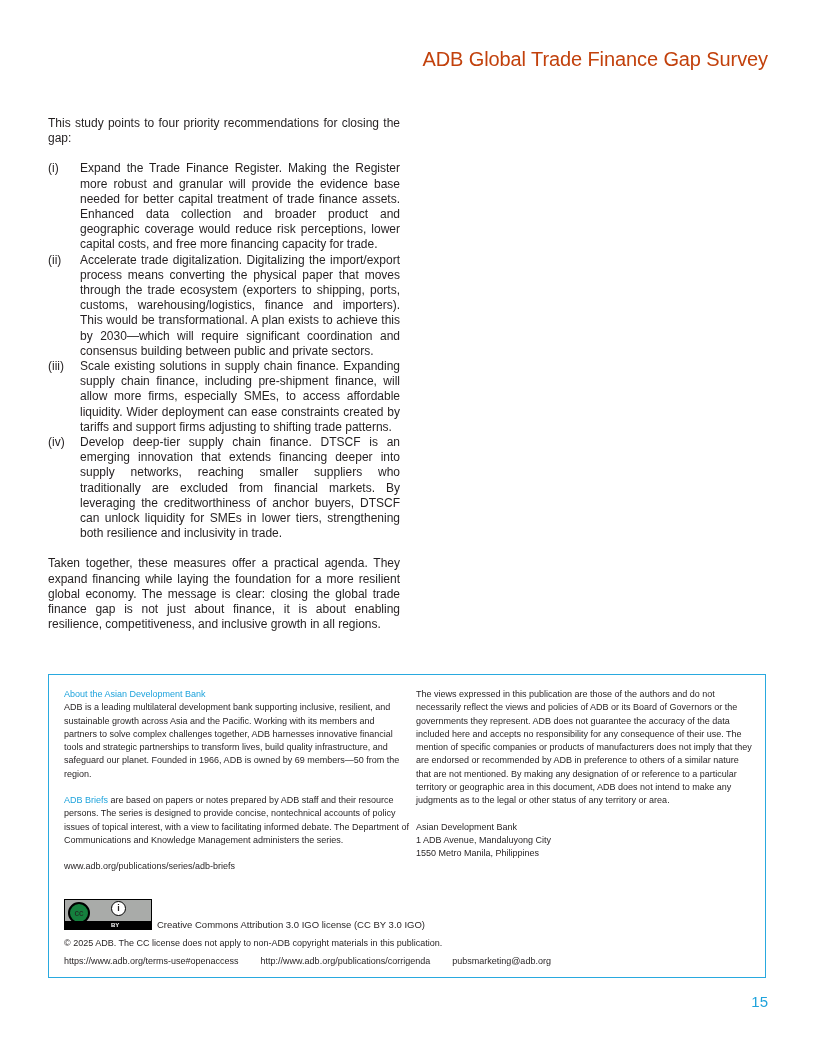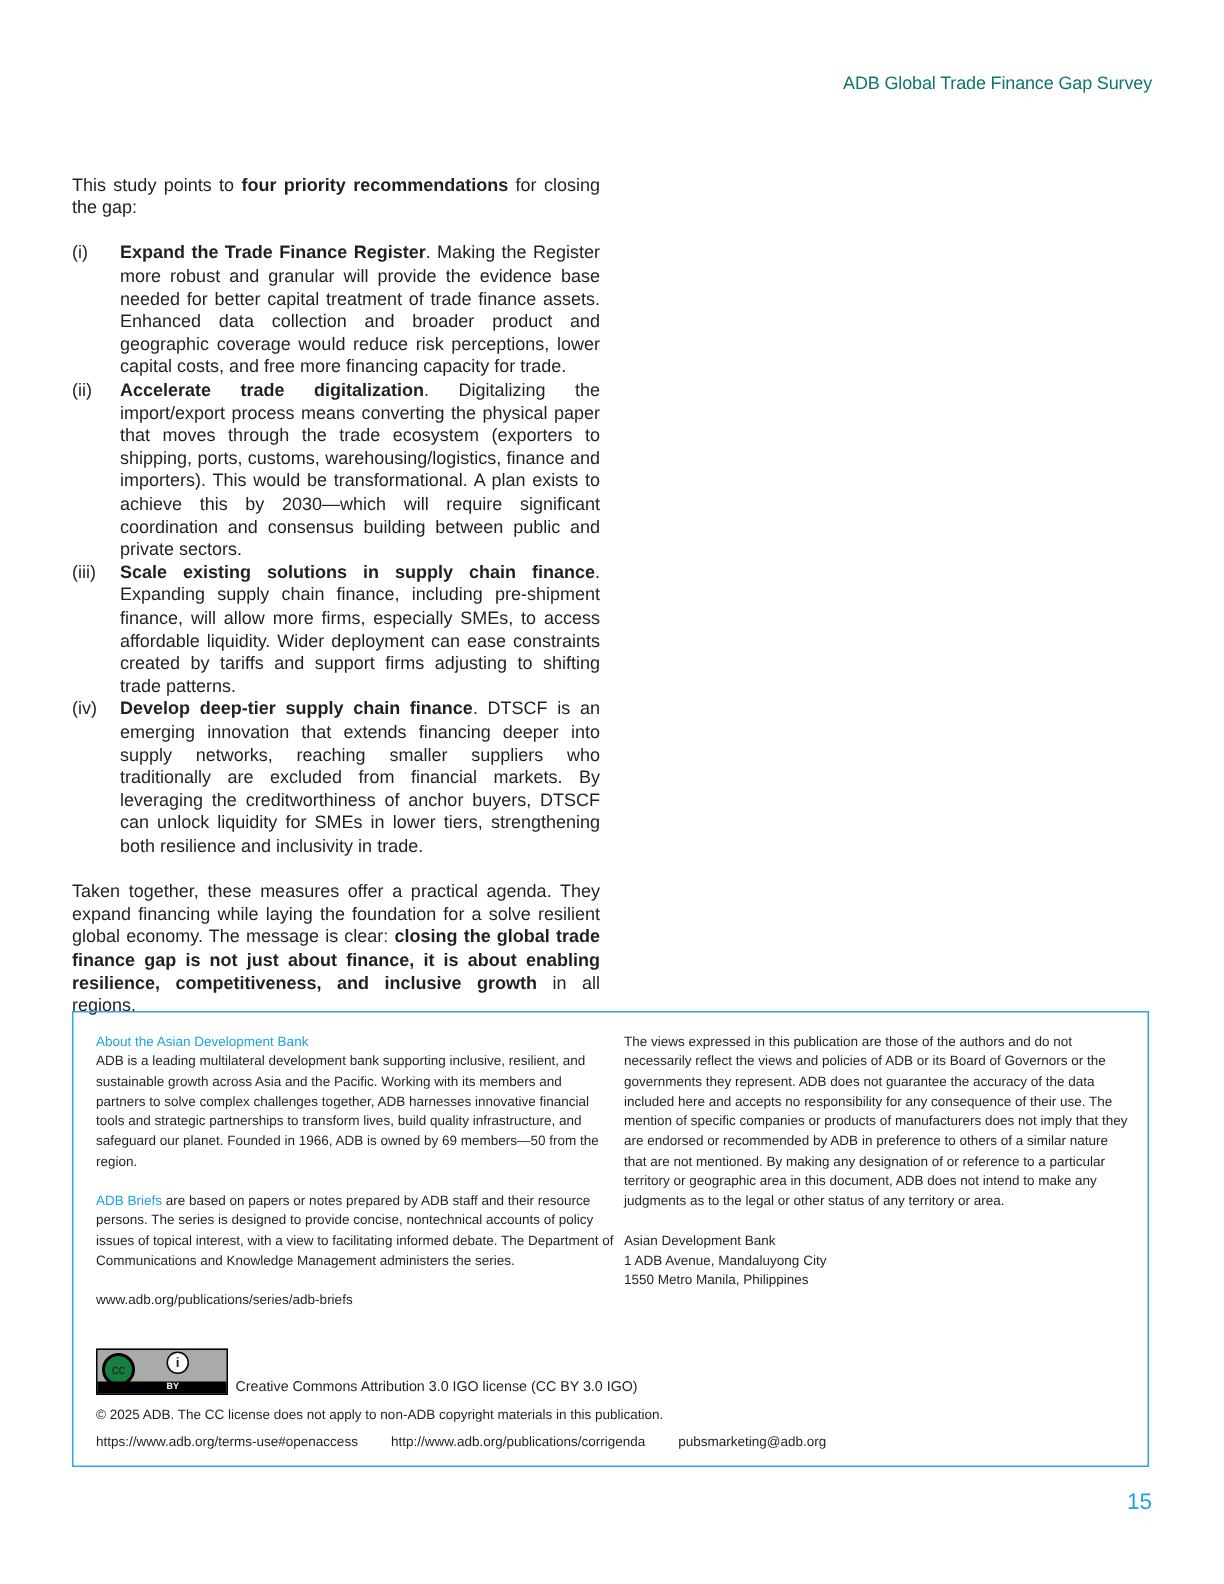--- a/index.html
+++ b/index.html
@@ -2,34 +2,34 @@
 <html><head>
   <meta charset="utf-8">
   <style>
     html, body { margin: 0; padding: 0; background: #ffffff; }
     body {
       width: 816px; height: 1056px; position: relative; overflow: hidden;
       font-family: "Liberation Sans", sans-serif; color: #231f20;
     }
     .header-title {
       position: absolute; right: 48px; top: 48px;
-      font-size: 12px; color: #0f766e; letter-spacing: -0.1px;
+      font-size: 20px; color: #c2410c; letter-spacing: -0.1px;
     }
     .main {
       position: absolute; left: 48px; top: 116px; width: 352px;
       font-size: 12px; line-height: 15.2px; text-align: justify;
     }
     .main p { margin: 0; }
     .intro { margin-bottom: 15px !important; }
     .rec-list { list-style: none; margin: 0; padding: 0; }
     .rec-item { display: flex; }
     .rec-num { width: 32px; flex: 0 0 32px; text-align: left; }
     .rec-body { flex: 1; text-align: justify; }
     .closing { margin-top: 15px !important; }
-    b { font-weight: bold; }
+    b { font-weight: normal; }
 
     .about-box {
       position: absolute; left: 48px; top: 674px; width: 718px; height: 304px;
       border: 1.2px solid #29a9df; box-sizing: border-box;
       font-size: 9px; line-height: 13.3px; color: #231f20; padding-left: 12px;
     }
     .col-left { position: absolute; left: 15px; top: 13px; width: 345px; }
     .col-right { position: absolute; left: 367px; top: 13px; width: 340px; }
     .accent { color: #1fa3dc; }
     .gap { height: 13px; }
@@ -79,21 +79,21 @@
     <li class="rec-item">
       <span class="rec-num">(iii)</span>
       <span class="rec-body"><b>Scale existing solutions in supply chain finance</b><span>. Expanding supply chain finance, including pre-shipment finance, will allow more firms, especially SMEs, to access affordable liquidity. Wider deployment can ease constraints created by tariffs and support firms adjusting to shifting trade patterns.</span></span>
     </li>
     <li class="rec-item">
       <span class="rec-num">(iv)</span>
       <span class="rec-body"><b>Develop deep-tier supply chain finance</b><span>. DTSCF is an emerging innovation that extends financing deeper into supply networks, reaching smaller suppliers who traditionally are excluded from financial markets. By leveraging the creditworthiness of anchor buyers, DTSCF can unlock liquidity for SMEs in lower tiers, strengthening both resilience and inclusivity in trade.</span></span>
     </li>
   </ol>
 
-  <p class="closing"><span>Taken together, these measures offer a practical agenda. They expand financing while laying the foundation for a solve resilient global economy. The message is clear: </span><b>closing the global trade finance gap is not just about finance, it is about enabling resilience, competitiveness, and inclusive growth</b><span> in all regions.</span></p>
+  <p class="closing"><span>Taken together, these measures offer a practical agenda. They expand financing while laying the foundation for a more resilient global economy. The message is clear: </span><b>closing the global trade finance gap is not just about finance, it is about enabling resilience, competitiveness, and inclusive growth</b><span> in all regions.</span></p>
 </div>
 
 <div class="about-box">
   <div class="col-left">
     <div class="accent">About the Asian Development Bank</div>
     <div>ADB is a leading multilateral development bank supporting inclusive, resilient, and sustainable growth across Asia and the Pacific. Working with its members and partners to solve complex challenges together, ADB harnesses innovative financial tools and strategic partnerships to transform lives, build quality infrastructure, and safeguard our planet. Founded in 1966, ADB is owned by 69 members—50 from the region.</div>
     <div class="gap"></div>
     <div><span class="accent">ADB Briefs</span><span> are based on papers or notes prepared by ADB staff and their resource persons. The series is designed to provide concise, nontechnical accounts of policy issues of topical interest, with a view to facilitating informed debate. The Department of Communications and Knowledge Management administers the series.</span></div>
     <div class="gap"></div>
     <div>www.adb.org/publications/series/adb-briefs</div>

